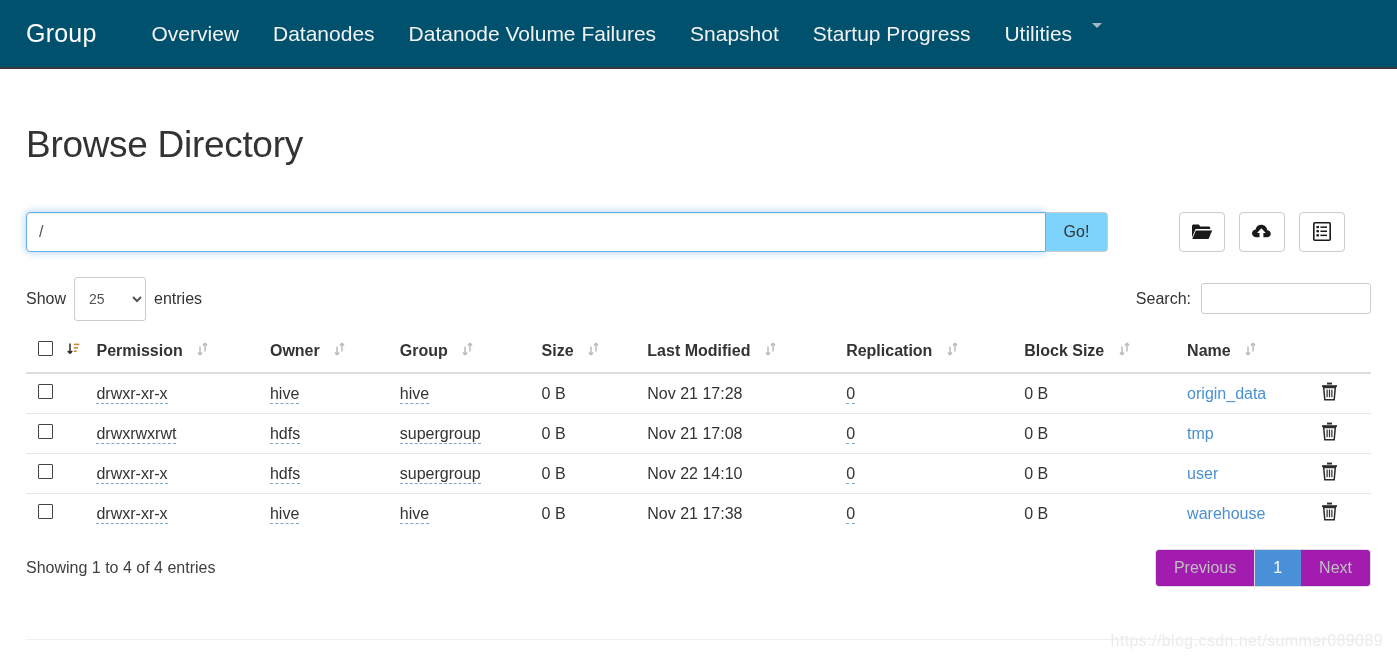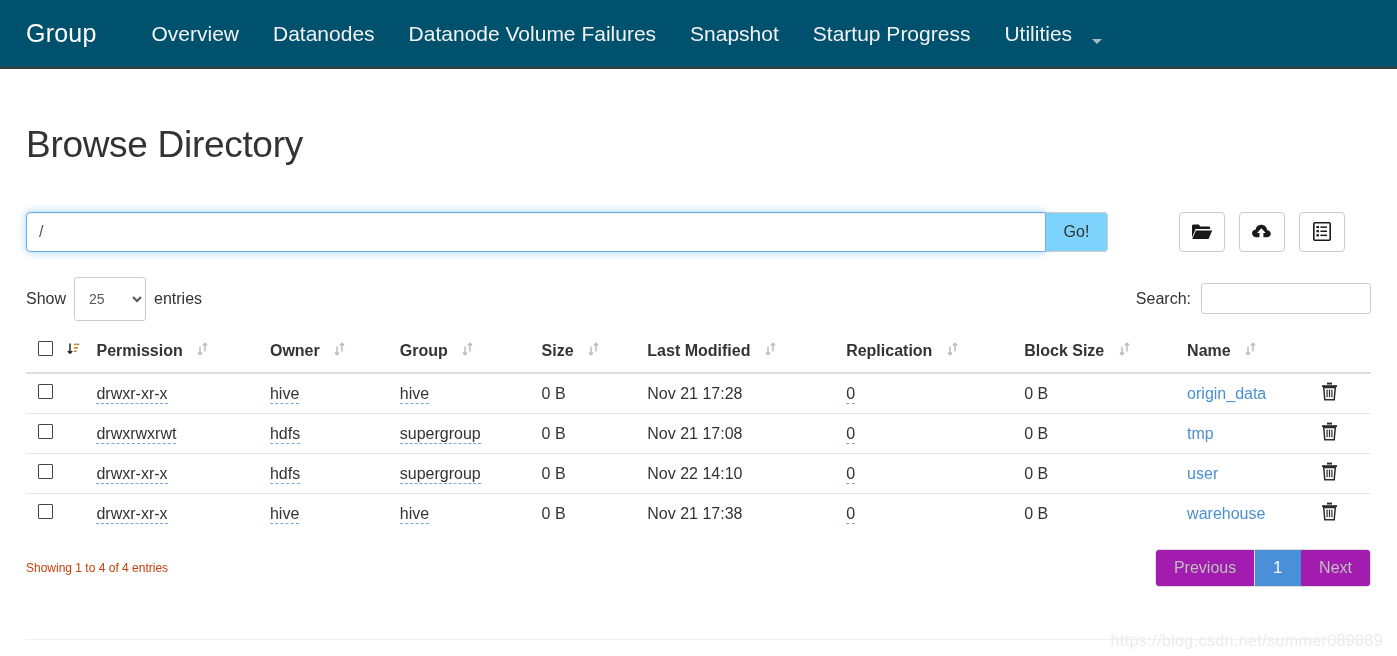--- a/index.html
+++ b/index.html
@@ -43,21 +43,21 @@
   .nav-link {
     color: #f2f2f2;
     font-size: 21px;
     text-decoration: none;
     padding: 0 17px;
     line-height: 1;
     white-space: nowrap;
   }
   .nav-link.has-caret {
     display: inline-flex;
-    align-items: flex-end;
+    align-items: flex-start;
     gap: 20px;
   }
   .caret-down {
     width: 0;
     height: 0;
     border-left: 5px solid transparent;
     border-right: 5px solid transparent;
     border-top: 5px solid #a8b9c2;
     display: inline-block;
   }
@@ -256,22 +256,22 @@
   }
 
   
   .footer-row {
     display: flex;
     align-items: center;
     justify-content: space-between;
     margin-top: 16px;
   }
   .info-text {
-    font-size: 12px;
-    color: #c2410c;
+    font-size: 16px;
+    color: #404040;
   }
   .pagination {
     display: flex;
     border-radius: 4px;
     overflow: hidden;
     border: 1px solid #dddddd;
   }
   .page-btn {
     padding: 9px 18px;
     font-size: 16px;

